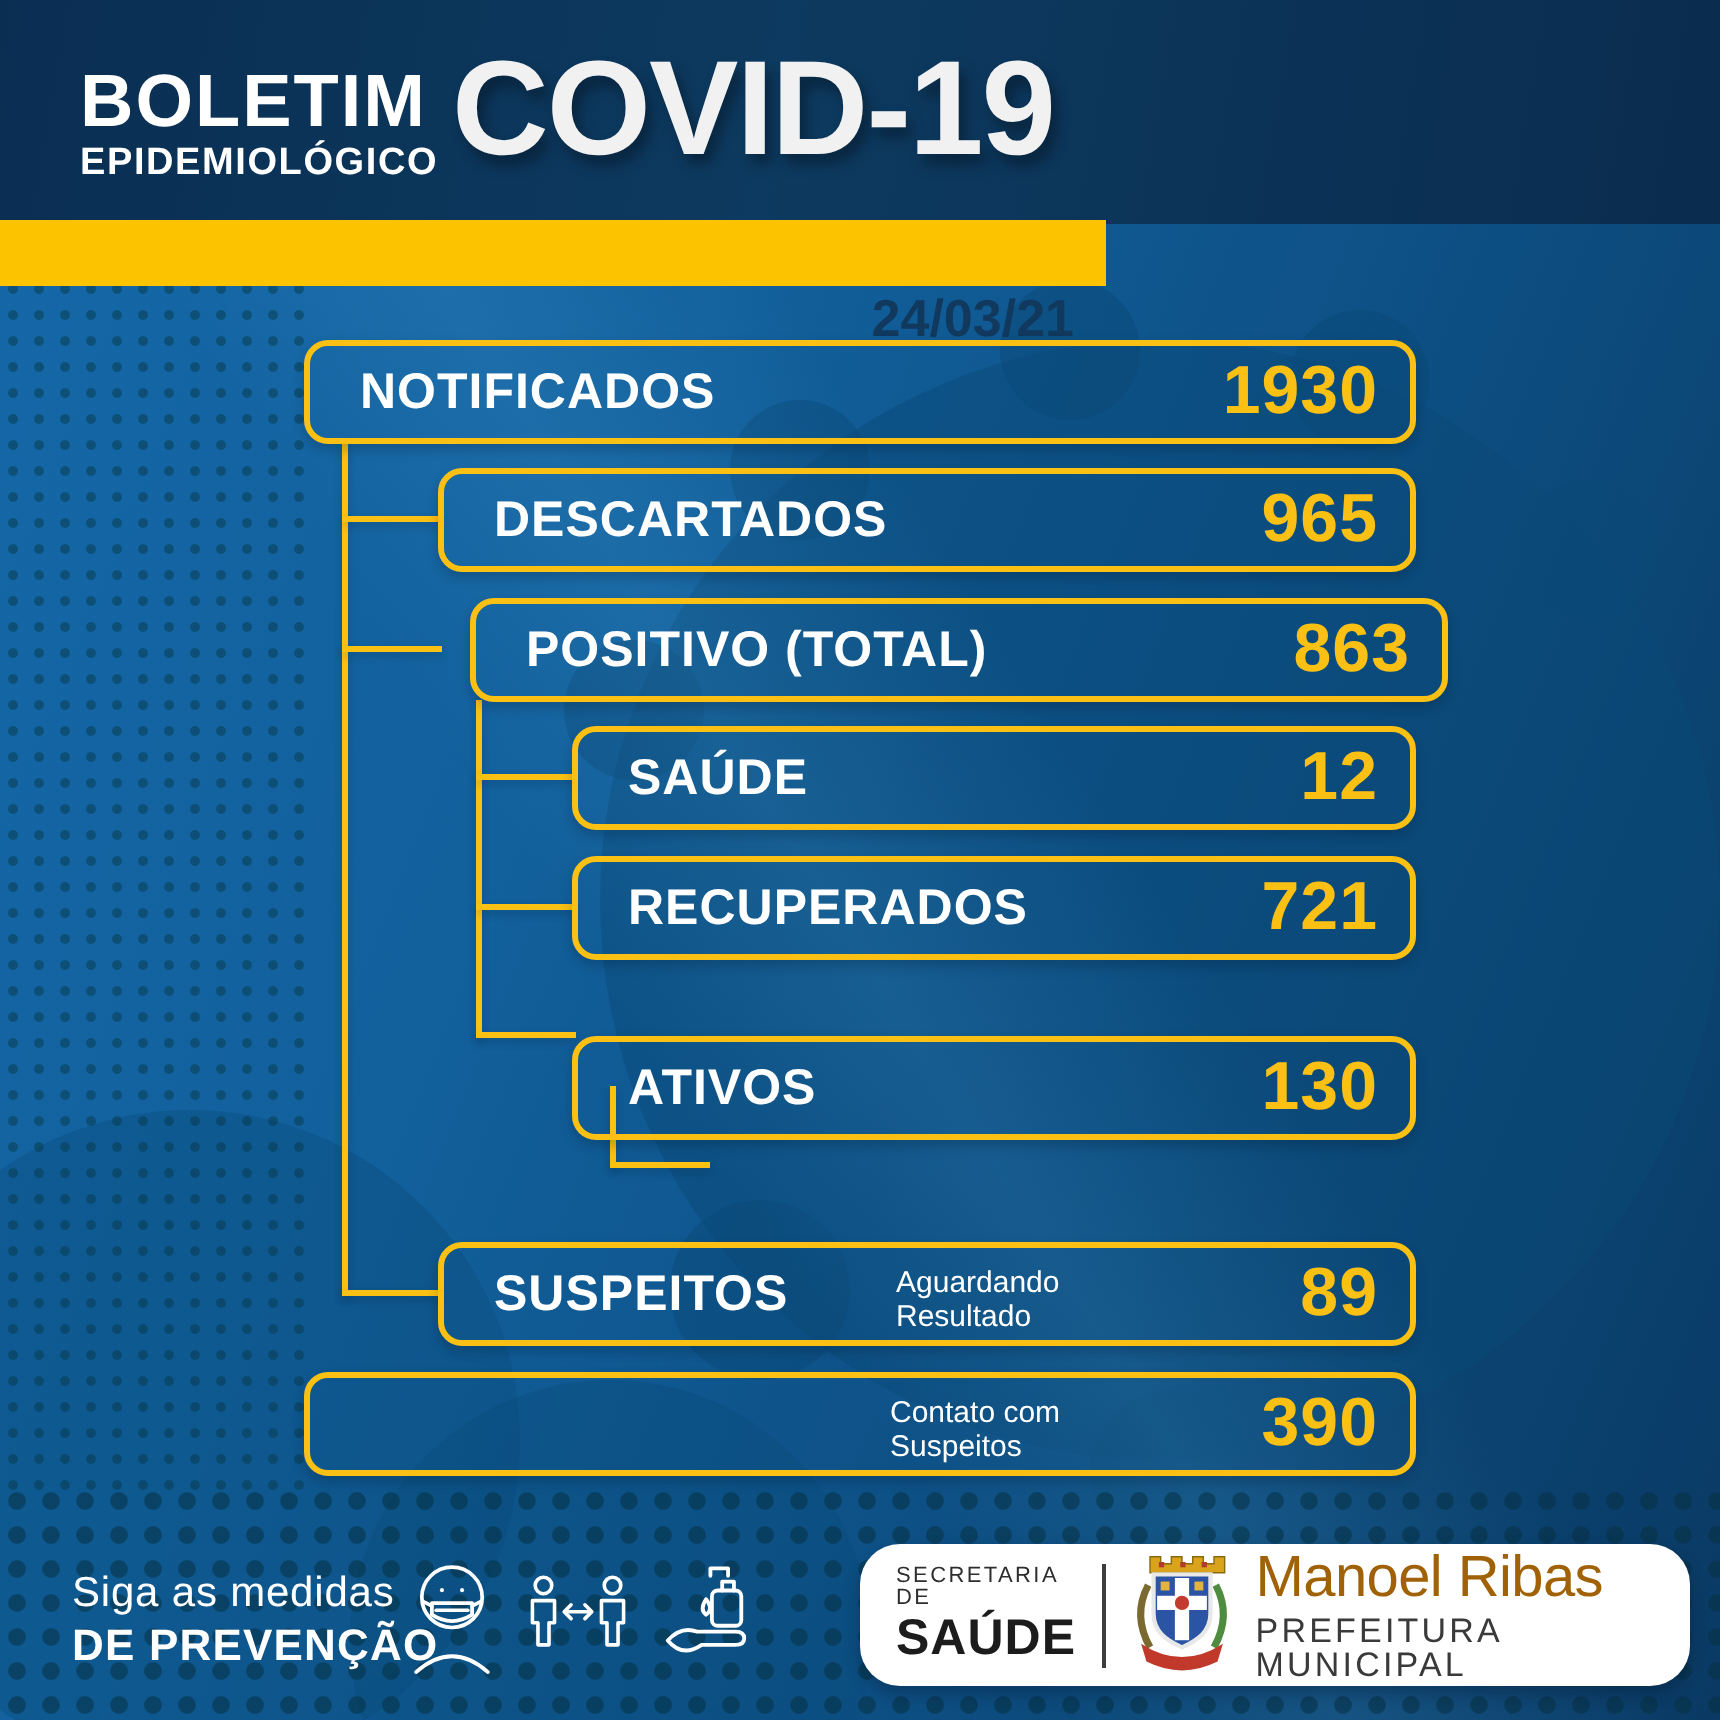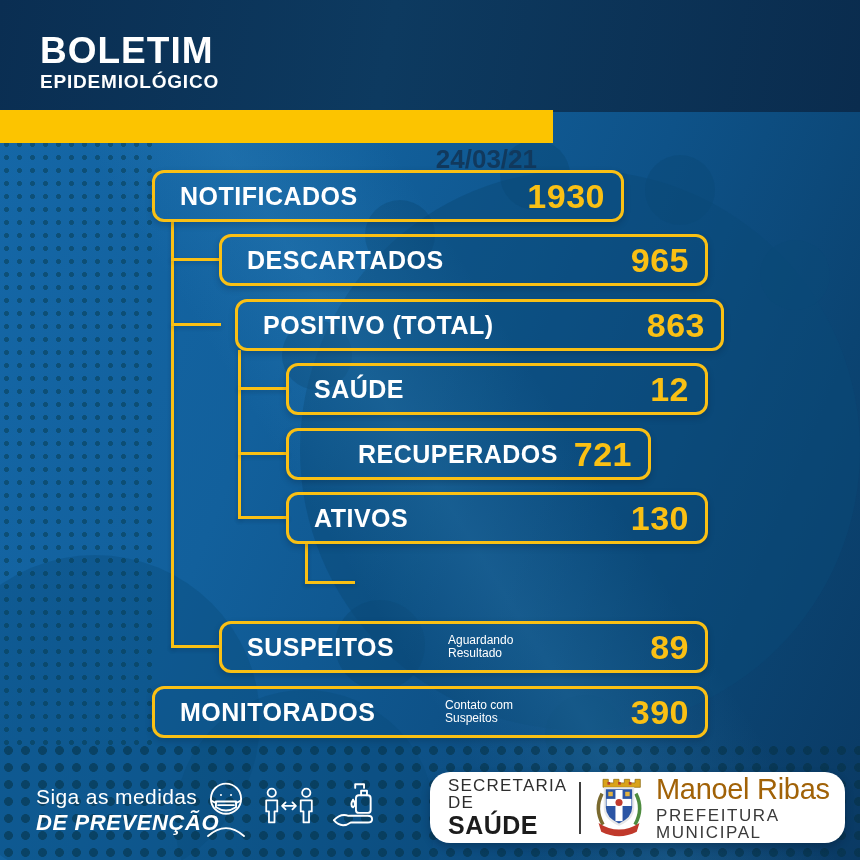--- a/index.html
+++ b/index.html
@@ -36,50 +36,50 @@
     color:#F1F1F1;letter-spacing:-1px;text-shadow:3px 5px 7px rgba(0,0,0,.35);}
   .dateband{position:absolute;left:0;top:110px;width:553px;height:33px;background:var(--gold-band);}
   .dateband span{position:absolute;right:16px;top:0;line-height:33px;font-size:26px;font-weight:bold;color:var(--navy);margin-top:33px;}
 
   
   .stat-row{position:absolute;height:52px;border:3px solid var(--gold);border-radius:12px;
     display:flex;align-items:center;box-shadow:0 3px 6px rgba(0,18,38,.22);}
   .stat-label{color:#fff;font-weight:bold;font-size:25px;letter-spacing:.5px;padding-left:25px;white-space:nowrap;}
   .stat-value{position:absolute;right:16px;top:50%;transform:translateY(-50%);
     color:var(--gold);font-weight:bold;font-size:34px;letter-spacing:.5px;}
-  .stat-sublabel{position:absolute;color:#fff;font-size:12px;line-height:1.1;width:118px;font-weight:normal;}
-  .row0{left:152px;top:170px;width:472px;}
+  .stat-sublabel{position:absolute;color:#fff;font-size:15px;line-height:1.1;width:118px;font-weight:normal;}
+  .row0{left:152px;top:170px;width:556px;}
   .row1{left:219px;top:234px;width:489px;}
   .row2{left:219px;top:299px;width:489px;margin-left:16px;}
   .row3{left:286px;top:363px;width:422px;}
-  .row4{left:286px;top:428px;width:365px;padding-left:44px;}
-  .row5{left:286px;top:492px;width:422px;}
+  .row4{left:286px;top:428px;width:422px;}
+  .row5{left:286px;top:518px;width:422px;}
   .row6{left:353px;top:557px;width:355px;}
   .row7{left:219px;top:621px;width:489px;}
   .row8{left:152px;top:686px;width:556px;}
   .row7 .stat-sublabel{left:226px;top:10px;}
   .row8 .stat-sublabel{left:290px;top:10px;}
 
   .conn{position:absolute;background:var(--gold);box-shadow:0 2px 4px rgba(0,18,38,.2);}
   .cv{width:3px;} .ch{height:3px;}
 
   
   .prev-text{position:absolute;left:36px;top:786px;color:#fff;line-height:1.08;}
   .prev-text .l1{font-size:21px;font-weight:normal;letter-spacing:.4px;}
-  .prev-text .l2{font-size:22px;font-weight:bold;letter-spacing:.6px;margin-top:2px;font-style:italic;}
+  .prev-text .l2{font-size:22px;font-weight:bold;letter-spacing:.6px;margin-top:2px;}
   .ficon{position:absolute;color:#fff;}
   .ficon svg{stroke:#fff;fill:none;stroke-width:2.6;stroke-linecap:round;stroke-linejoin:round;}
   .icon-mask{left:203px;top:778px;}
   .icon-dist{left:260px;top:786px;}
   .icon-sani{left:328px;top:778px;}
 
   .brandcard{position:absolute;left:430px;top:772px;width:415px;height:71px;background:#fff;
     border-radius:20px;display:flex;align-items:center;padding:0 12px;box-shadow:0 4px 8px rgba(0,15,35,.3);}
   .sec-block{color:#1C1C1C;line-height:1;margin-left:6px;}
-  .sec-block .s1{font-size:17px;letter-spacing:1.2px;color:#2E2E2E;}
+  .sec-block .s1{font-size:11px;letter-spacing:1.2px;color:#2E2E2E;}
   .sec-block .s2{font-size:25px;font-weight:bold;margin-top:2px;letter-spacing:.5px;}
   .vdivider{width:2px;height:52px;background:#3D3D3D;margin:0 11px 0 13px;}
   .crest{margin:0 6px 0 0;}
   .city-block{line-height:1;margin-left:4px;}
   .city-block .c1{font-size:29px;font-weight:normal;color:#a16207;letter-spacing:-.3px;}
   .city-block .c2{font-size:17px;color:#3A3A3A;letter-spacing:1.6px;margin-top:3px;}
 </style>
 </head>
 <body>
 
@@ -97,20 +97,21 @@
   <div class="blob" style="left:175px;top:690px;width:260px;height:260px;opacity:.35;"></div>
   <div class="streak"></div>
   <div class="dots-left"></div>
   <div class="dots-bottom"></div>
 
   <div class="topband"></div>
   <div class="kicker">
     <div class="l1">BOLETIM</div>
     <div class="l2">EPIDEMIOLÓGICO</div>
   </div>
+  <div class="covid-title">COVID-19</div>
   <div class="dateband">
     <span>24/03/21</span>
   </div>
 
   <div class="conn cv" style="left:171px;top:221px;height:427px;"></div>
   <div class="conn ch" style="left:171px;top:258px;width:50px;"></div>
   <div class="conn ch" style="left:171px;top:323px;width:50px;"></div>
   <div class="conn ch" style="left:171px;top:645px;width:50px;"></div>
   <div class="conn cv" style="left:238px;top:350px;height:169px;"></div>
   <div class="conn ch" style="left:238px;top:387px;width:50px;"></div>
@@ -142,21 +143,20 @@
   <div class="stat-row row5">
     <span class="stat-label">ATIVOS</span>
     <span class="stat-value">130</span>
   </div>
   <div class="stat-row row7">
     <span class="stat-label">SUSPEITOS</span>
     <span class="stat-sublabel">Aguardando Resultado</span>
     <span class="stat-value">89</span>
   </div>
   <div class="stat-row row8">
-    <span class="stat-label">MONITORADOS</span>
     <span class="stat-sublabel">Contato com Suspeitos</span>
     <span class="stat-value">390</span>
   </div>
 
   <div class="prev-text">
     <div class="l1">Siga as medidas</div>
     <div class="l2">DE PREVENÇÃO</div>
   </div>
 
   <div class="ficon icon-mask">

